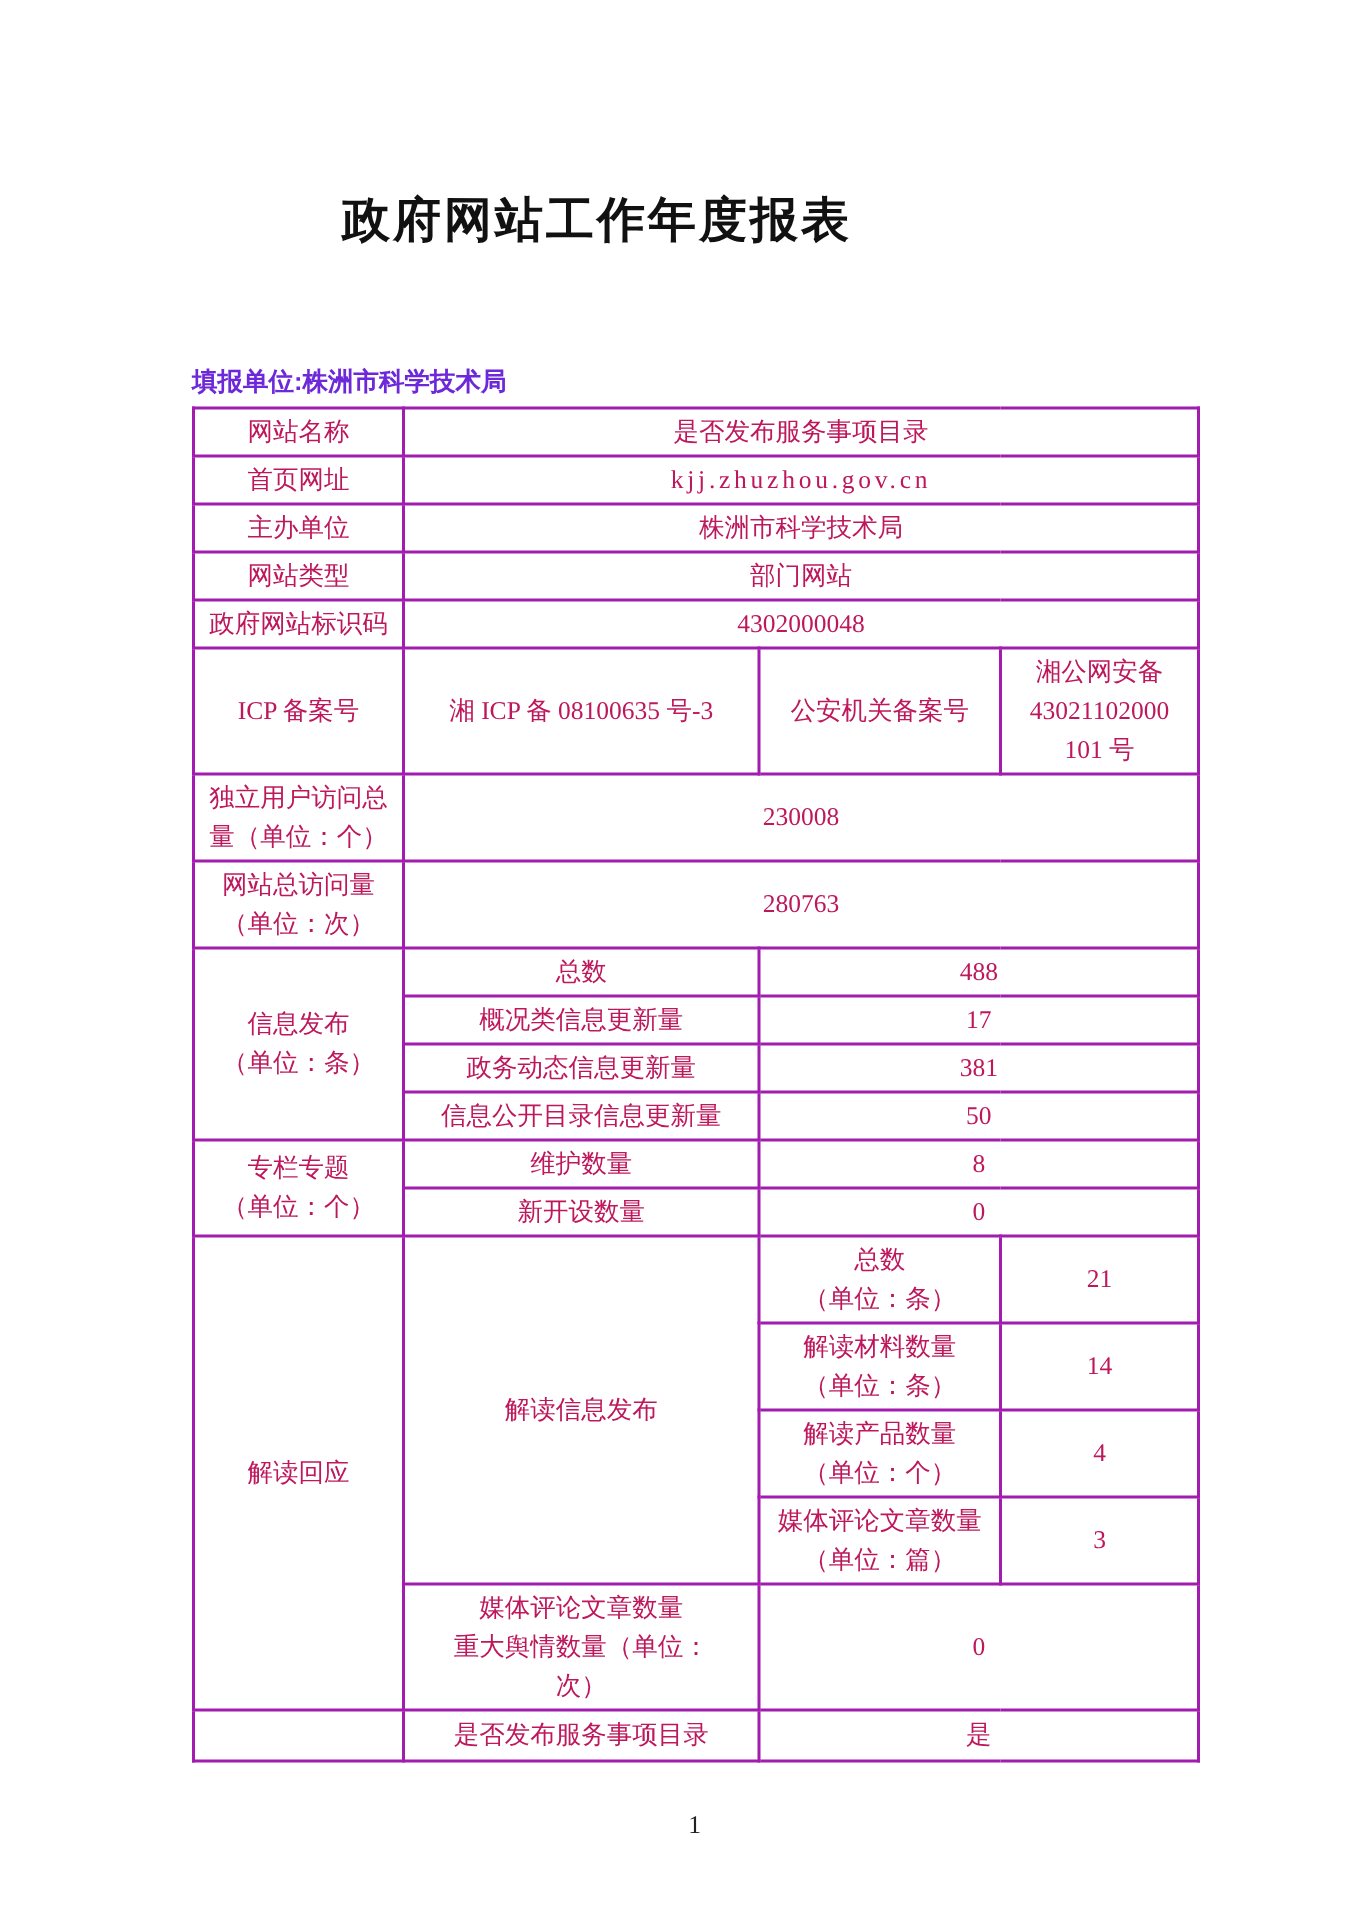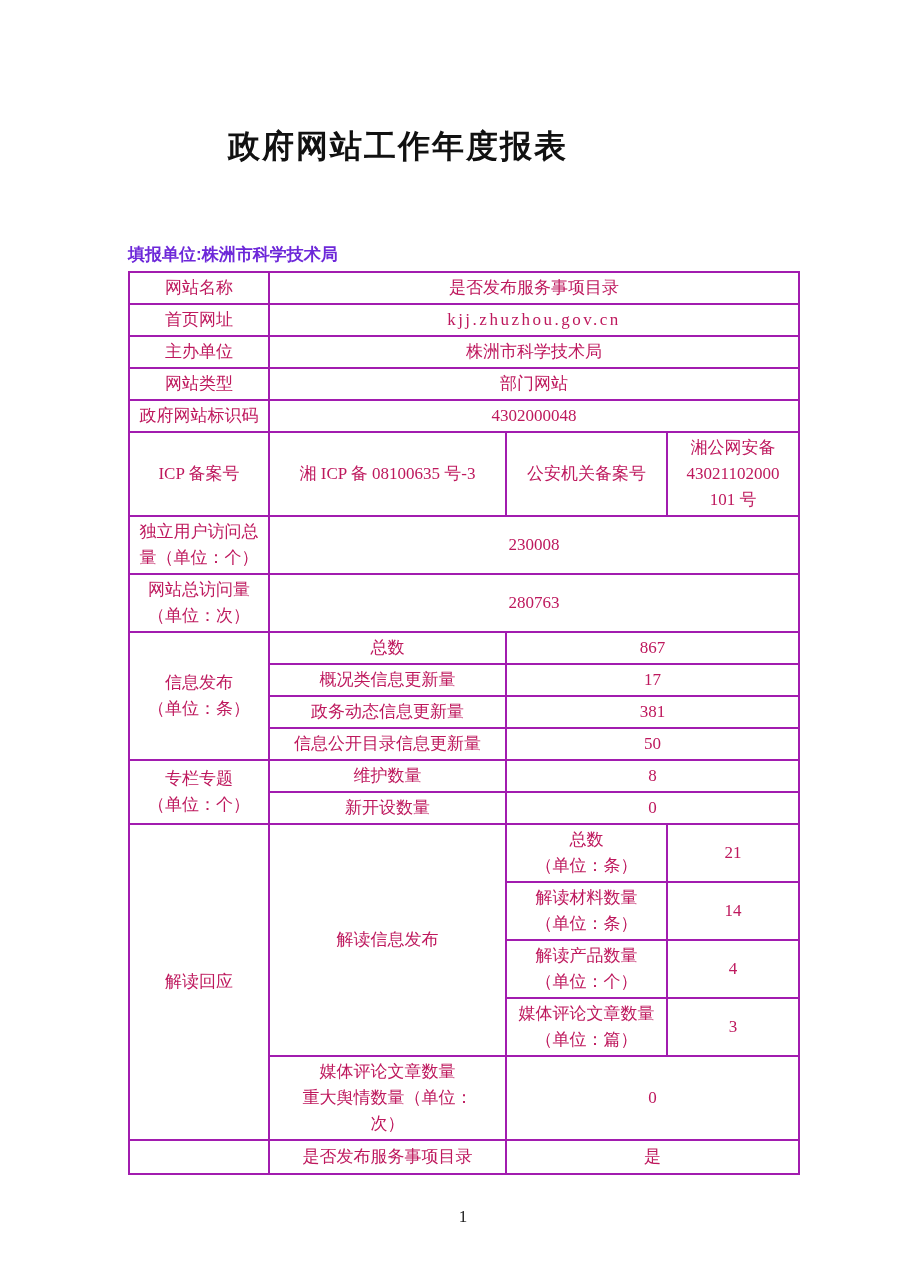--- a/index.html
+++ b/index.html
@@ -129,21 +129,21 @@
       </tr>
       <tr class="h56">
         <td>网站总访问量
 （单位：次）</td>
         <td colspan="3">280763</td>
       </tr>
       <tr class="h31">
         <td rowspan="4">信息发布
 （单位：条）</td>
         <td>总数</td>
-        <td colspan="2">867</td>
+        <td colspan="2">488</td>
       </tr>
       <tr class="h31">
         <td>概况类信息更新量</td>
         <td colspan="2">17</td>
       </tr>
       <tr class="h31">
         <td>政务动态信息更新量</td>
         <td colspan="2">381</td>
       </tr>
       <tr class="h31">

